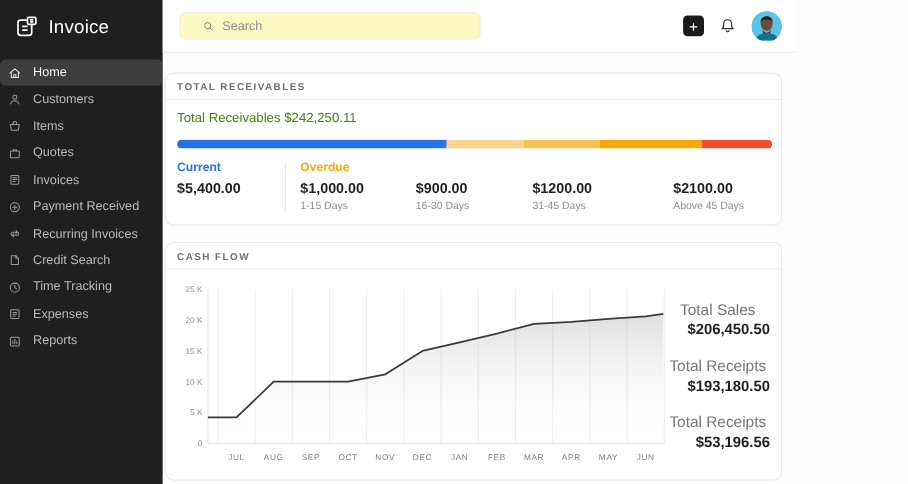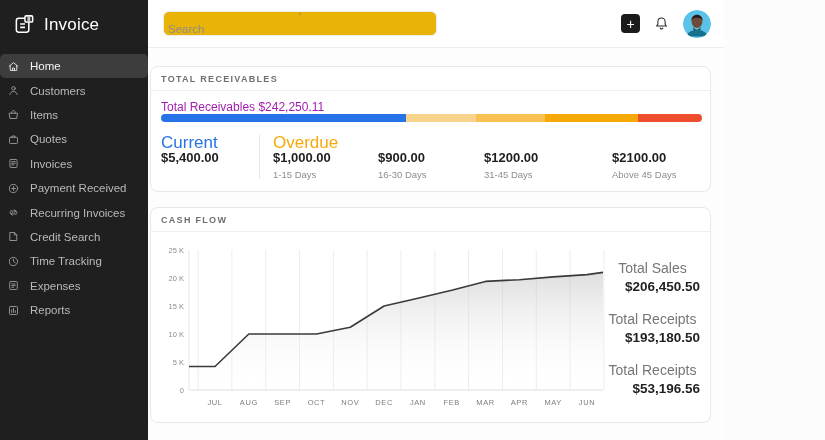--- a/index.html
+++ b/index.html
@@ -17,22 +17,22 @@
     padding:0 0 0 7px; border-radius:5px; font-size:11.5px; color:#b9b9b9; cursor:pointer; }
   .nav li svg { width:13px; height:13px; stroke:#9a9a9a; fill:none; stroke-width:1.7;
     stroke-linecap:round; stroke-linejoin:round; flex:0 0 13px; }
   .nav li.active { background:#3d3d3d; color:#f5f5f5; }
   .nav li.active svg { stroke:#e8e8e8; }
 
   
   .main { flex:1; background:#fdfdfd; }
   .topbar { height:48px; background:#fff; border-bottom:1px solid #ededed;
     display:flex; align-items:center; padding:0 13px 0 15px; }
-  .search { width:274px; height:25px; background:#eab308; border:1px solid #ececec;
-    border-radius:6px; display:flex; align-items:center; gap:7px; padding:0 4px;flex-direction:column; }
+  .search { width:274px; height:25px; background:#fef9c3; border:1px solid #ececec;
+    border-radius:6px; display:flex; align-items:center; gap:7px; padding:0 20px; }
   .search svg { width:12px; height:12px; stroke:#6f6f6f; fill:none; stroke-width:1.8; }
   .search input { border:none; outline:none; background:transparent; font-size:11.5px;
     color:#444; width:100%; font-family:"Liberation Sans", sans-serif; }
   .search input::placeholder { color:#8d8d8d; }
   .top-right { margin-left:auto; display:flex; align-items:center; gap:13px; }
   .add-btn { width:19px; height:19px; background:#1b1b1b; color:#fff; border-radius:4px;
     display:flex; align-items:center; justify-content:center; font-size:14px; line-height:1;
     cursor:pointer; font-weight:400; }
   .bell svg { width:17px; height:17px; stroke:#2d2d2d; fill:none; stroke-width:1.5;
     stroke-linecap:round; display:block; }
@@ -40,27 +40,27 @@
 
   .content { padding:18px 0 0 2px; width:576px; }
 
   .card { width:561px; background:#fff; border:1px solid #e8e8e8; border-radius:8px;
     margin-bottom:15px; }
   .card-hd { padding:7px 10px 6px; font-size:9px; font-weight:700; letter-spacing:1.3px;
     color:#6f6f6f; border-bottom:1px solid #efefef; }
 
   
   .recv-body { padding:9px 10px 10px; }
-  .recv-total { font-size:12px; color:#a21caf; }
+  .recv-total { font-size:12px; color:#4d7c0f; margin-bottom:13px; }
   .agebar { display:flex; height:8px; border-radius:4px; overflow:hidden; width:541px;
     margin-bottom:11px; }
   .agebar div { height:100%; }
   .age-stats { position:relative; height:48px; width:541px; }
   .age-col { position:absolute; top:0; }
-  .age-col .hd { font-size:17px; font-weight:400; }
+  .age-col .hd { font-size:11px; font-weight:700; }
   .age-col .amt { font-size:13px; font-weight:700; color:#1f1f1f; position:absolute; top:17px;
     white-space:nowrap; }
   .age-col .sub { font-size:9.5px; color:#8d8d8d; position:absolute; top:36px; white-space:nowrap; }
   .age-divider { position:absolute; left:98px; top:2px; height:44px; width:1px; background:#e6e6e6; }
   .c1{left:0;} .c2{left:112px;} .c3{left:217px;} .c4{left:323px;} .c5{left:451px;}
 
   
   .cash-body { display:flex; padding:10px 10px 4px; }
   .chart-wrap { width:444px; }
   .cash-summary { flex:1; text-align:right; padding:18px 0 0; }

